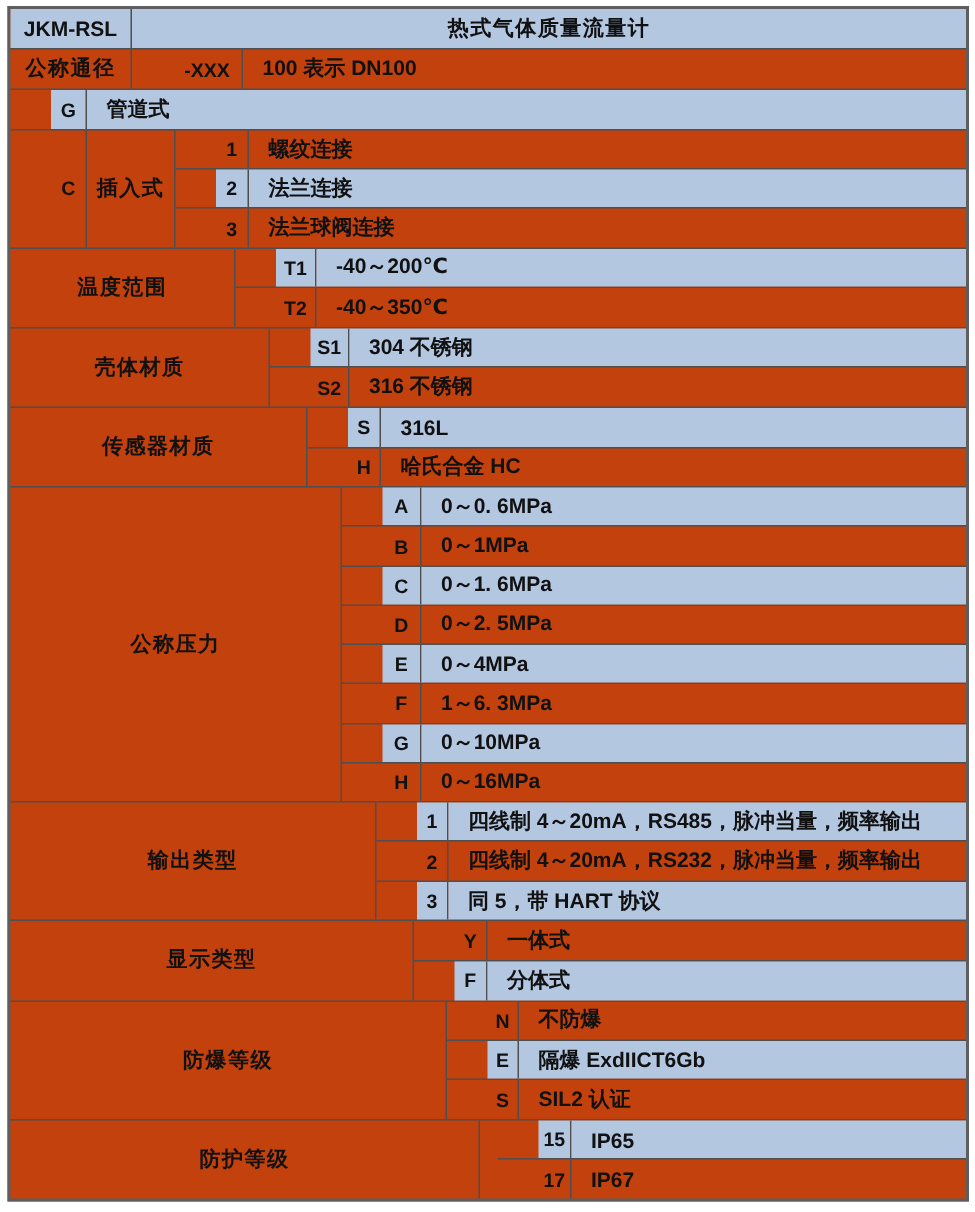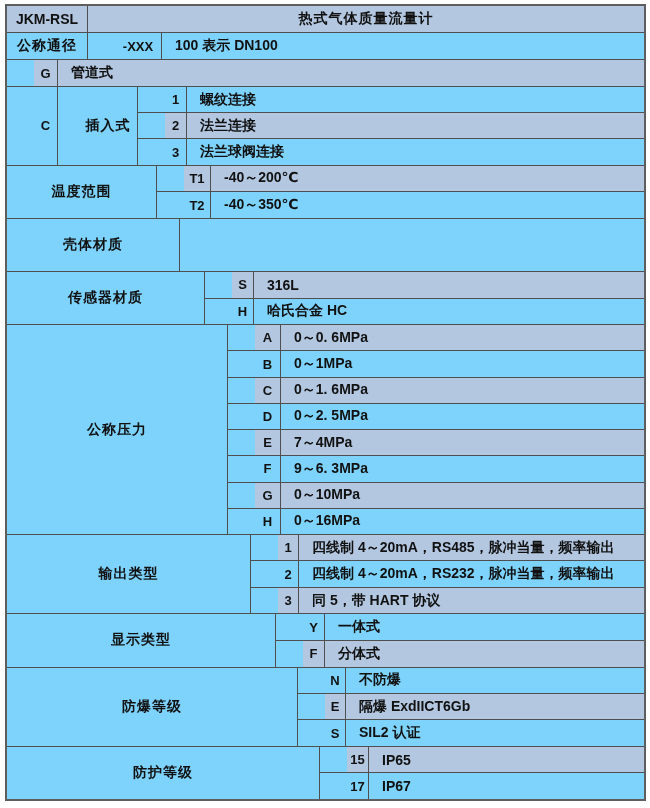--- a/index.html
+++ b/index.html
@@ -10,25 +10,25 @@
   }
   html,body{margin:0;padding:0;}
   body{
     width:650px;height:808px;position:relative;background:#ffffff;
     font-family:"Liberation Sans","DejaVu Sans",sans-serif;
     color:var(--text);
   }
   .spec-table{
     position:absolute;left:5px;top:4px;width:641px;height:797px;
     box-sizing:border-box;border:2px solid var(--outer);
-    display:flex;flex-direction:column;background:#7dd3fc;
+    display:flex;flex-direction:column;background:#c2410c;
     font-weight:bold;font-size:14px;
   }
   .sec{display:flex;flex-basis:0;min-height:0;border-bottom:1px solid var(--border);}
-  .sec:last-child{border-bottom:none;}
+  .sec:last-child{border-bottom:none;gap:12px;}
   .label{
     display:flex;align-items:center;justify-content:center;
     flex-shrink:0;border-right:1px solid var(--border);
     letter-spacing:1px;
   }
   .rows{flex:1;display:flex;flex-direction:column;min-width:0;}
   .row{flex:1;flex-basis:0;display:flex;min-height:0;border-bottom:1px solid var(--border);}
   .row:last-child{border-bottom:none;}
   .code{
     display:flex;align-items:center;justify-content:center;
@@ -36,21 +36,21 @@
     font-size:13px;
     margin-left:27px;
   }
   .val{
     flex:1;display:flex;align-items:center;min-width:0;
     padding-left:13px;white-space:nowrap;overflow:hidden;
   }
   .val.center{justify-content:center;padding-left:0;letter-spacing:1px;}
   .iname{
     width:58px;flex-shrink:0;display:flex;align-items:center;justify-content:center;
-    border-right:1px solid var(--border);letter-spacing:1px;margin-left:21px;
+    border-right:1px solid var(--border);letter-spacing:1px;
   }
   .blue{background:var(--row-blue);}
   
   .w-model{width:80px}   .cw-xxx{width:46px}
   .w-install{width:126px}.cw-gc{width:23px}  .cw-sub{width:21px}
   .w-temp{width:149px}   .cw-temp{width:26px}
   .w-house{width:172px}  .cw-house{width:25px}
   .w-sensor{width:197px} .cw-sensor{width:21px}
   .w-press{width:220px}  .cw-press{width:25px}
   .w-out{width:243px}    .cw-out{width:20px}
@@ -110,20 +110,30 @@
       </div>
       <div class="row">
         <div class="code cw-temp">T2</div>
         <div class="val">-40～350℃</div>
       </div>
     </div>
   </div>
 
   <div class="sec" style="flex-grow:2">
     <div class="label w-house">壳体材质</div>
+    <div class="rows">
+      <div class="row">
+        <div class="code cw-house blue">S1</div>
+        <div class="val blue">304 不锈钢</div>
+      </div>
+      <div class="row">
+        <div class="code cw-house">S2</div>
+        <div class="val">316 不锈钢</div>
+      </div>
+    </div>
   </div>
 
   <div class="sec" style="flex-grow:2">
     <div class="label w-sensor">传感器材质</div>
     <div class="rows">
       <div class="row">
         <div class="code cw-sensor blue">S</div>
         <div class="val blue">316L</div>
       </div>
       <div class="row">
@@ -147,25 +157,25 @@
       <div class="row">
         <div class="code cw-press blue">C</div>
         <div class="val blue">0～1. 6MPa</div>
       </div>
       <div class="row">
         <div class="code cw-press">D</div>
         <div class="val">0～2. 5MPa</div>
       </div>
       <div class="row">
         <div class="code cw-press blue">E</div>
-        <div class="val blue">7～4MPa</div>
+        <div class="val blue">0～4MPa</div>
       </div>
       <div class="row">
         <div class="code cw-press">F</div>
-        <div class="val">9～6. 3MPa</div>
+        <div class="val">1～6. 3MPa</div>
       </div>
       <div class="row">
         <div class="code cw-press blue">G</div>
         <div class="val blue">0～10MPa</div>
       </div>
       <div class="row">
         <div class="code cw-press">H</div>
         <div class="val">0～16MPa</div>
       </div>
     </div>

